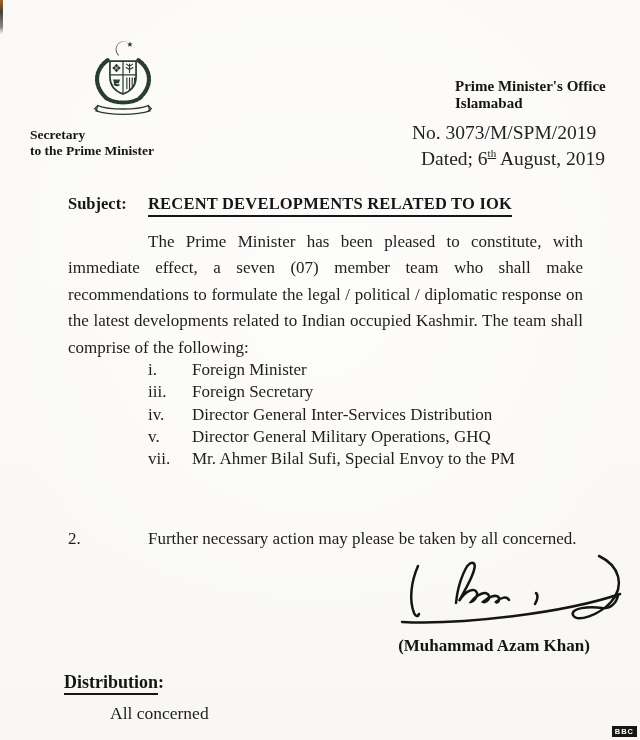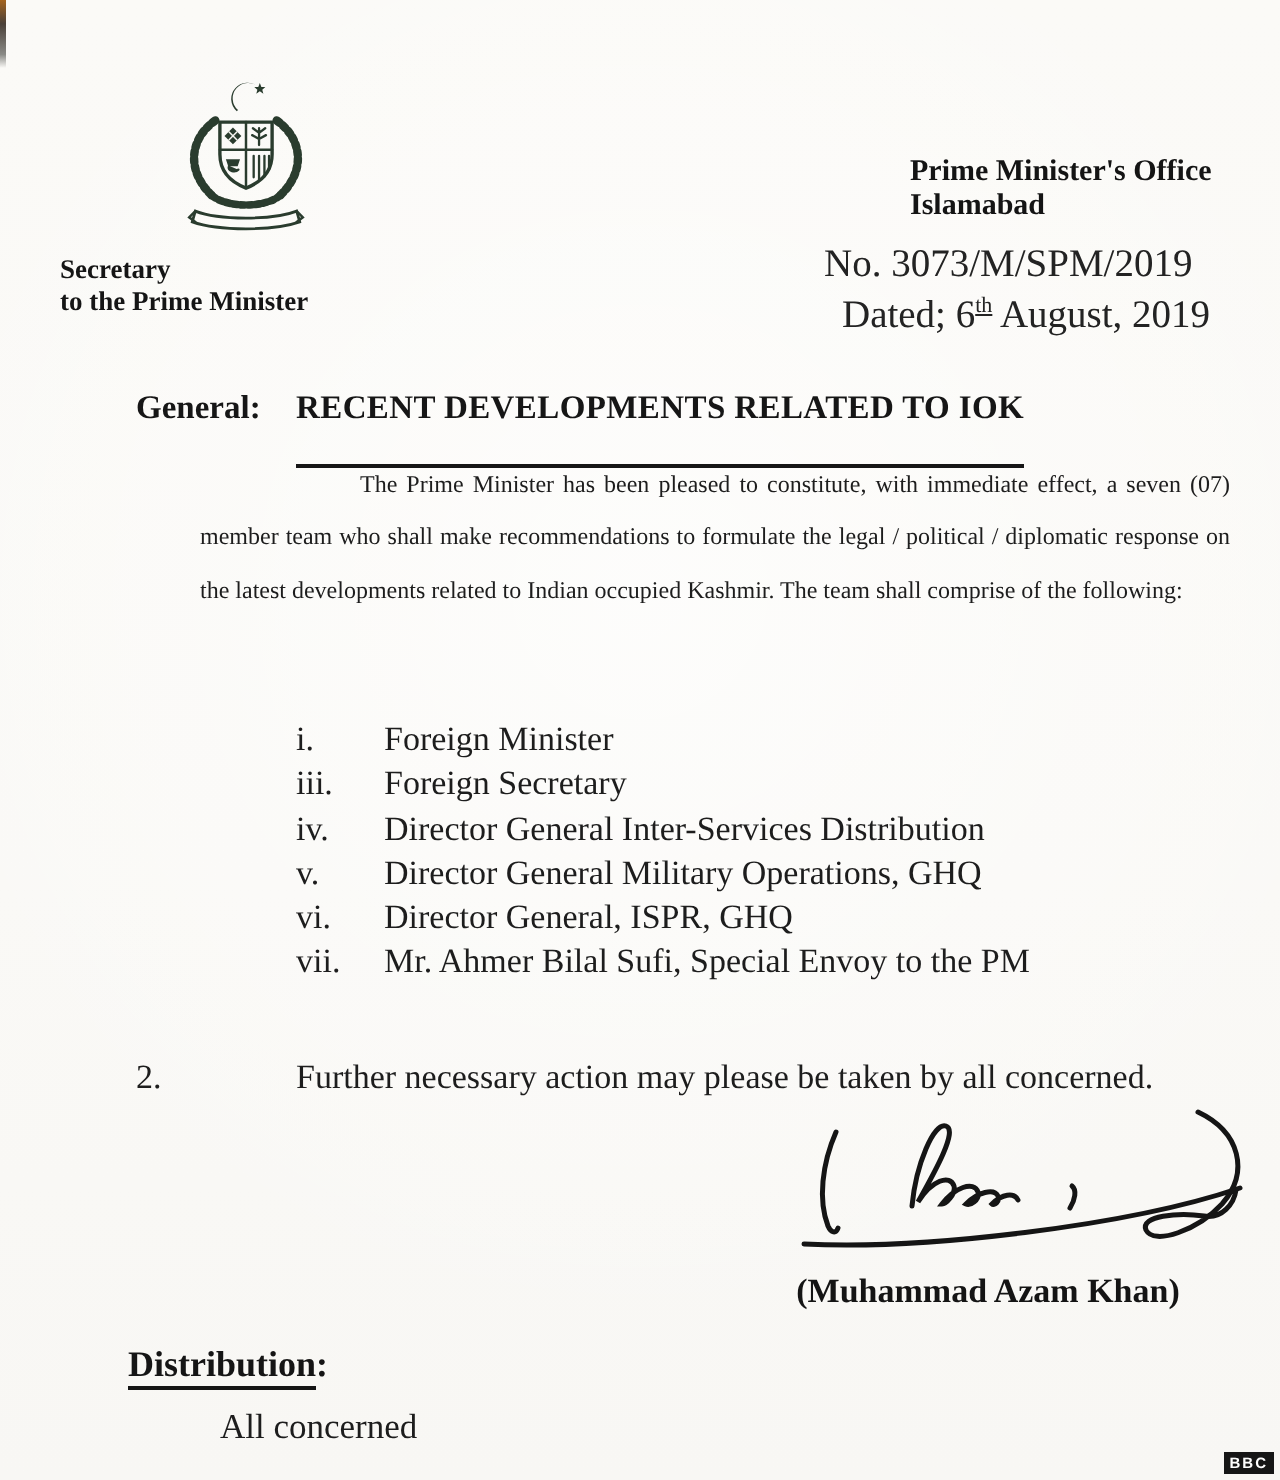--- a/index.html
+++ b/index.html
@@ -26,26 +26,26 @@
 
   
   .office-block { position:absolute; left:455px; top:78px; font-weight:bold; font-size:15px; line-height:17px; color:#141414; }
   .ref-block { position:absolute; left:412px; top:122px; font-size:19.5px; line-height:21px; color:#232323; }
   .ref-line2 { padding-left:9px; }
   .ref-block sup { font-size:11px;text-decoration:underline; }
 
   
   .subject-row { position:absolute; left:68px; top:194px; width:514px; display:flex; font-size:16.5px; font-weight:bold; color:#161616; }
   .subject-label { width:80px; flex:none; }
-  .subject-title { border-bottom:2px solid #161616; padding-bottom:18px; letter-spacing:.2px; }
+  .subject-title { border-bottom:2px solid #161616; padding-bottom:1px; letter-spacing:.2px; }
 
   
   .body-par {
     position:absolute; left:68px; top:229px; width:515px;
-    font-size:12px; line-height:26.4px; text-align:justify; text-indent:80px; color:#1d1d1d;margin-left:32px;
+    font-size:17px; line-height:26.4px; text-align:justify; text-indent:80px; color:#1d1d1d;
   }
 
   
   .team-list { position:absolute; left:148px; top:360px; font-size:17px; color:#1d1d1d; }
   .team-row { display:flex; height:22.3px; align-items:baseline; }
   .team-numeral { width:44px; flex:none; }
 
   
   .para2 { position:absolute; left:68px; top:529px; width:516px; display:flex; font-size:17px; color:#1d1d1d; }
   .para2-number { width:80px; flex:none; }
@@ -111,21 +111,21 @@
   <div class="office-block">
     <div>Prime Minister's Office</div>
     <div>Islamabad</div>
   </div>
   <div class="ref-block">
     <div>No. 3073/M/SPM/2019</div>
     <div class="ref-line2"><span>Dated; 6</span><sup>th</sup><span> August, 2019</span></div>
   </div>
 
   <div class="subject-row">
-    <span class="subject-label">General:</span>
+    <span class="subject-label">Subject:</span>
     <span class="subject-title">RECENT DEVELOPMENTS RELATED TO IOK</span>
   </div>
 
   <p class="body-par">The Prime Minister has been pleased to constitute, with immediate effect, a seven (07) member team who shall make recommendations to formulate the legal / political / diplomatic response on the latest developments related to Indian occupied Kashmir.  The team shall comprise of the following:</p>
 
   <div class="team-list">
     <div class="team-row">
         <span class="team-numeral">i.</span>
         <span>Foreign Minister</span>
       </div>
@@ -133,24 +133,20 @@
         <span class="team-numeral">iii.</span>
         <span>Foreign Secretary</span>
       </div>
     <div class="team-row">
         <span class="team-numeral">iv.</span>
         <span>Director General Inter-Services Distribution</span>
       </div>
     <div class="team-row">
         <span class="team-numeral">v.</span>
         <span>Director General Military Operations, GHQ</span>
-      </div>
-    <div class="team-row">
-        <span class="team-numeral">vi.</span>
-        <span>Director General, ISPR, GHQ</span>
       </div>
     <div class="team-row">
         <span class="team-numeral">vii.</span>
         <span>Mr. Ahmer Bilal Sufi, Special Envoy to the PM</span>
       </div>
   </div>
 
   <div class="para2">
     <span class="para2-number">2.</span>
     <span>Further necessary action may please be taken by all concerned.</span>

